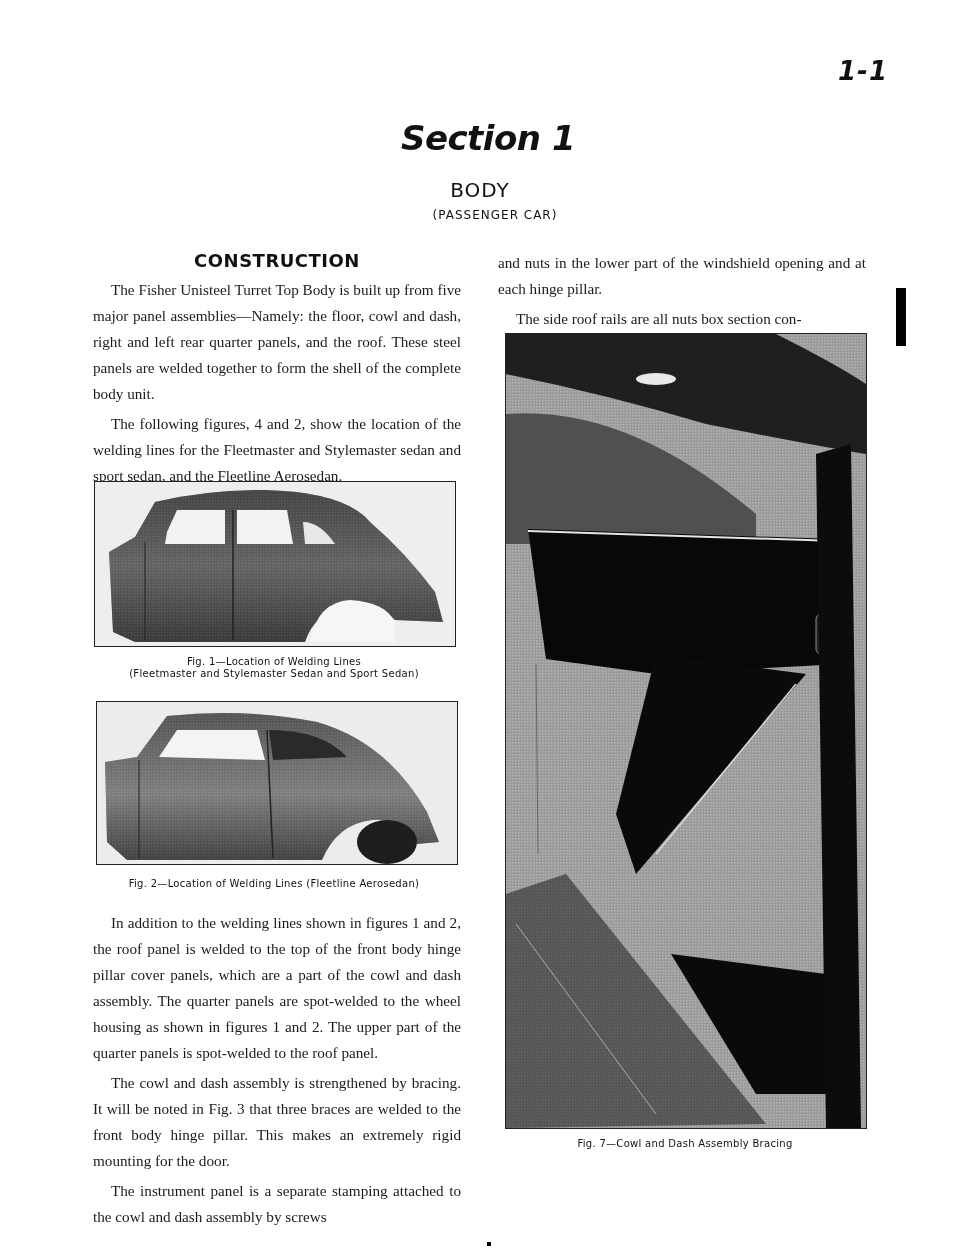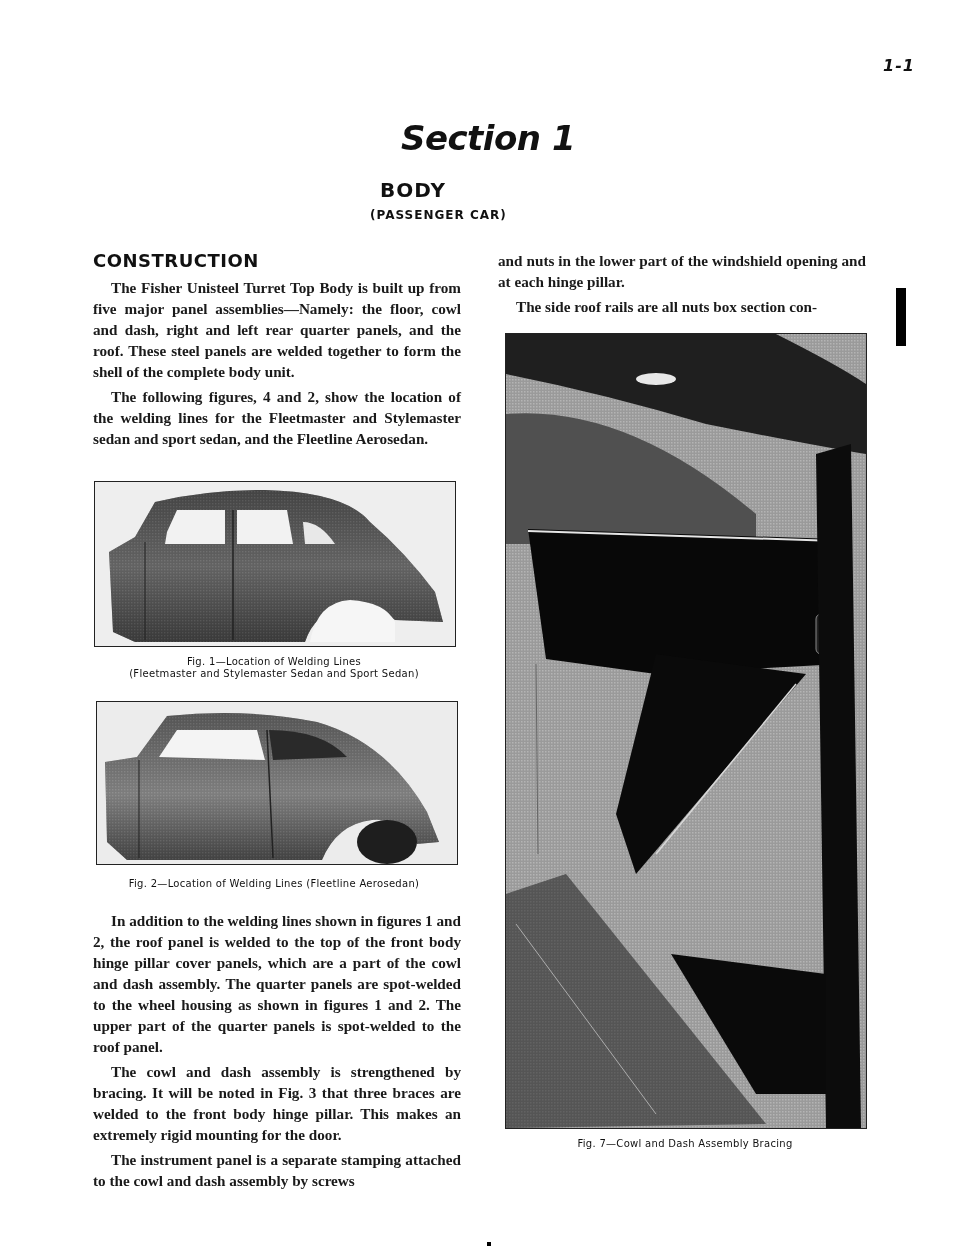--- a/index.html
+++ b/index.html
@@ -1,41 +1,41 @@
 <!DOCTYPE html>
 <html><head>
   <meta charset="utf-8">
   <style>
     html, body { margin: 0; padding: 0; background: #ffffff; }
     body { width: 970px; height: 1253px; position: relative; overflow: hidden; color: #111; }
     .page-number {
       position: absolute; left: 838px; top: 56px;
       font-family: "DejaVu Sans", sans-serif; font-weight: bold; font-style: italic;
-      font-size: 16px; letter-spacing: 1px; margin-left: 45px;
+      font-size: 26px; letter-spacing: 1px;
     }
     .section-title {
       position: absolute; left: 390px; top: 118px; width: 180px; text-align: center;
       font-family: "DejaVu Sans", sans-serif; font-weight: bold; font-style: italic;
       font-size: 34px; letter-spacing: -0.5px; margin-left: 8px;
     }
     .subtitle {
-      position: absolute; left: 380px; width: 200px; 
-      font-family: "DejaVu Sans", sans-serif; font-weight: bold;
+      position: absolute; left: 380px; width: 200px; text-align: center;
+      font-family: "DejaVu Sans", sans-serif; font-weight: normal;
     }
     .subtitle.body-h { top: 178px; font-size: 20px; letter-spacing: 1px; }
     .subtitle.car-h { top: 208px; font-size: 12px; left: 370px; width: 250px; letter-spacing: 1px; }
     .col-left { position: absolute; left: 93px; top: 250px; width: 368px; }
     .col-right { position: absolute; left: 498px; top: 250px; width: 368px; }
     .heading {
       font-family: "DejaVu Sans", sans-serif; font-weight: bold; font-size: 18px;
-      letter-spacing: 0.5px; margin: 0 0 6px 0;
+      text-align: center; letter-spacing: 0.5px; margin: 0 0 6px 0;
     }
     .para {
-      font-family: "Liberation Serif", serif; font-size: 15.2px; line-height: 21px;
-      text-align: justify; margin: 0 0 4px 0; text-indent: 18px; color: #1a1a1a; font-weight: bold;
+      font-family: "Liberation Serif", serif; font-size: 15.2px; line-height: 26px;
+      text-align: justify; margin: 0 0 4px 0; text-indent: 18px; color: #1a1a1a;
     }
     .para.noindent { text-indent: 0; }
     .figure {
       position: absolute; border: 1.5px solid #222; background: #f4f4f4; overflow: hidden;
     }
     .fig1 { left: 94px; top: 481px; width: 360px; height: 164px; }
     .fig2 { left: 96px; top: 701px; width: 360px; height: 162px; }
     .fig3 { left: 505px; top: 333px; width: 360px; height: 794px; }
     .caption {
       position: absolute; font-family: "DejaVu Sans", sans-serif; font-weight: normal;

